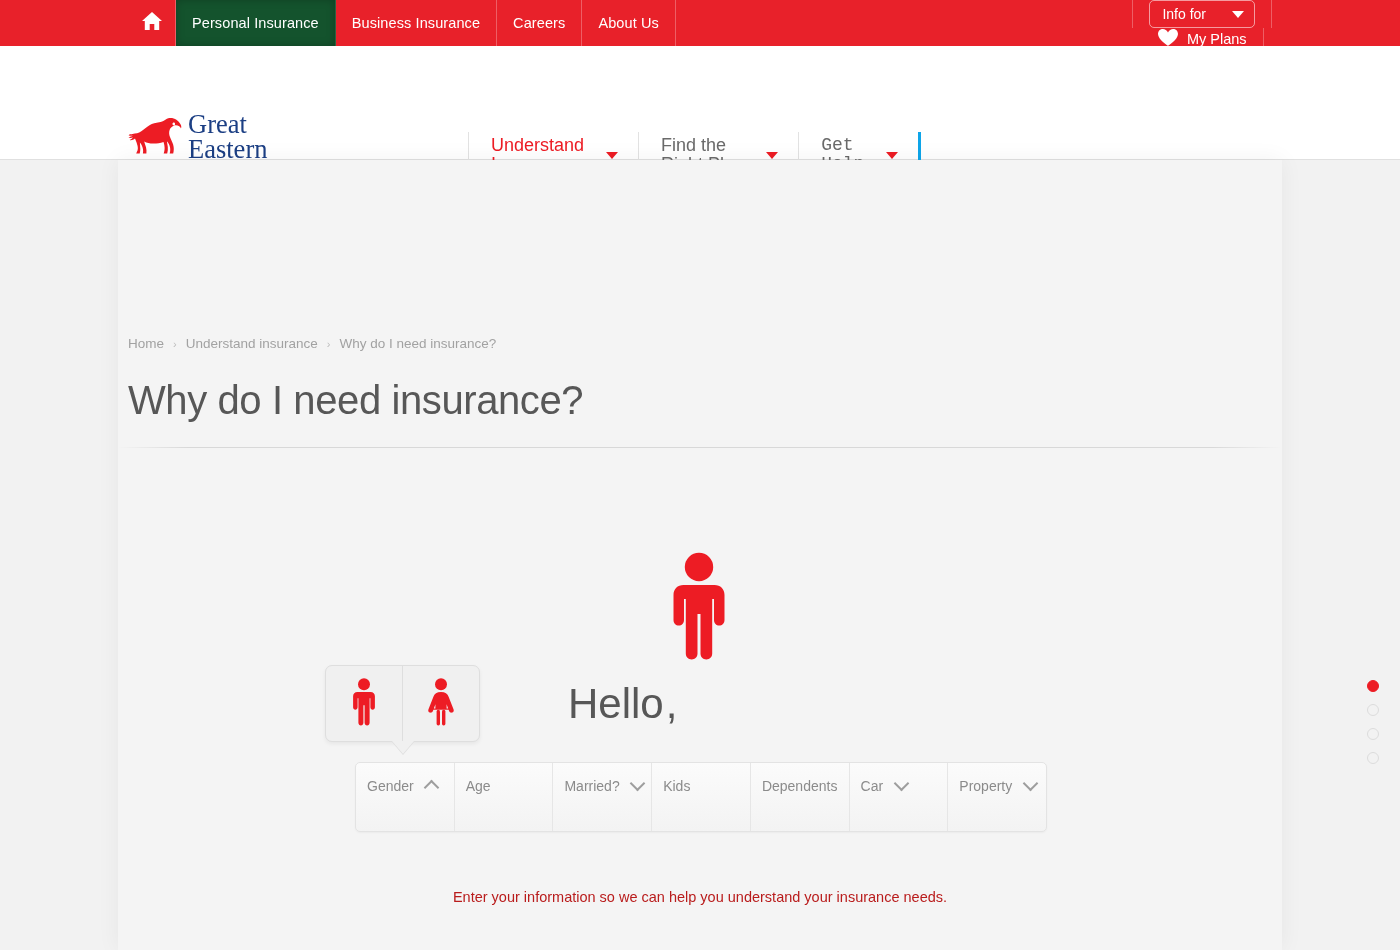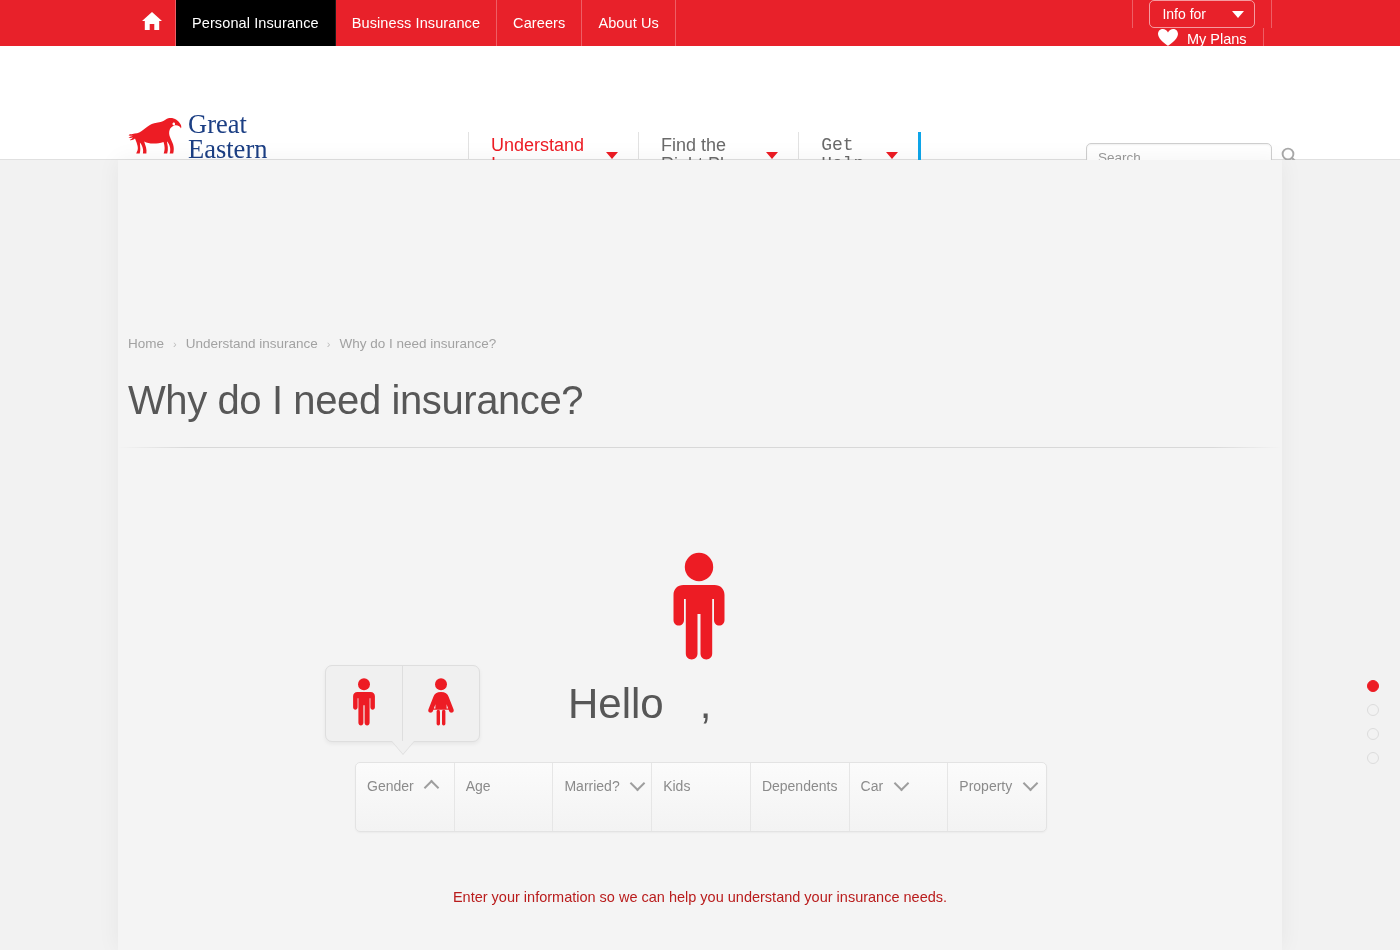--- a/index.html
+++ b/index.html
@@ -29,21 +29,21 @@
     display: flex; align-items: center;
     padding: 0 16px;
     color: #ffffff;
     font-size: 14.5px;
     letter-spacing: .1px;
     border-right: 1px solid rgba(255,255,255,0.28);
     white-space: nowrap;
     cursor: pointer;
   }
   .top-nav-item.active {
-    background: #000000;
+    background: #14532d;
     box-shadow: inset 0 0 9px rgba(0,0,0,0.22);
     border-right: 1px solid rgba(255,255,255,0.10);
   }
   .topbar-right {
     position: absolute; right: 128px; top: 0; bottom: 0;
     display: flex; align-items: center; flex-direction: column;
   }
   .infofor-cell {
     display: flex; align-items: center;
     padding: 0 16px;
@@ -217,21 +217,21 @@
     width: 0; height: 0;
     border-left: 11px solid transparent;
     border-right: 11px solid transparent;
     border-top: 13px solid #f0f0f0;
     filter: drop-shadow(0 1px 0 #dcdcdc);
   }
 
   
   .hello-line {
     position: absolute; left: 568px; top: 520px;
-    display: flex; align-items: baseline; gap: 34px;
+    display: flex; align-items: baseline;
   }
   .hello-word {
     font-size: 42px;
     color: #575757;
     font-weight: 400;
   }
   .name-field {
     margin-left: 14px;
     min-width: 168px;
     border: none; outline: none; background: transparent;
@@ -403,29 +403,20 @@
 Right Plan</span>
       <span class="caret-red"></span>
     </div>
     <div class="mainnav-item">
       <span class="mainnav-label">Get
 Help</span>
       <span class="caret-red"></span>
     </div>
   </div>
 
-  <div class="searchbox">
-    <input type="text" placeholder="Search" style="">
-    <span class="search-icon">
-      <svg width="17" height="17" viewBox="0 0 17 17">
-        <circle cx="7" cy="7" r="5.4" fill="none" stroke="#a8a8a8" stroke-width="1.9"></circle>
-        <line x1="11" y1="11" x2="15.6" y2="15.6" stroke="#a8a8a8" stroke-width="2.1" stroke-linecap="round"></line>
-      </svg>
-    </span>
-  </div>
 </div>
 
 <div class="content">
   <div class="panel"></div>
 
   <div class="breadcrumb">
     <span class="crumb">Home</span>
     <span class="crumb-sep">›</span>
     <span class="crumb">Understand insurance</span>
     <span class="crumb-sep">›</span>

